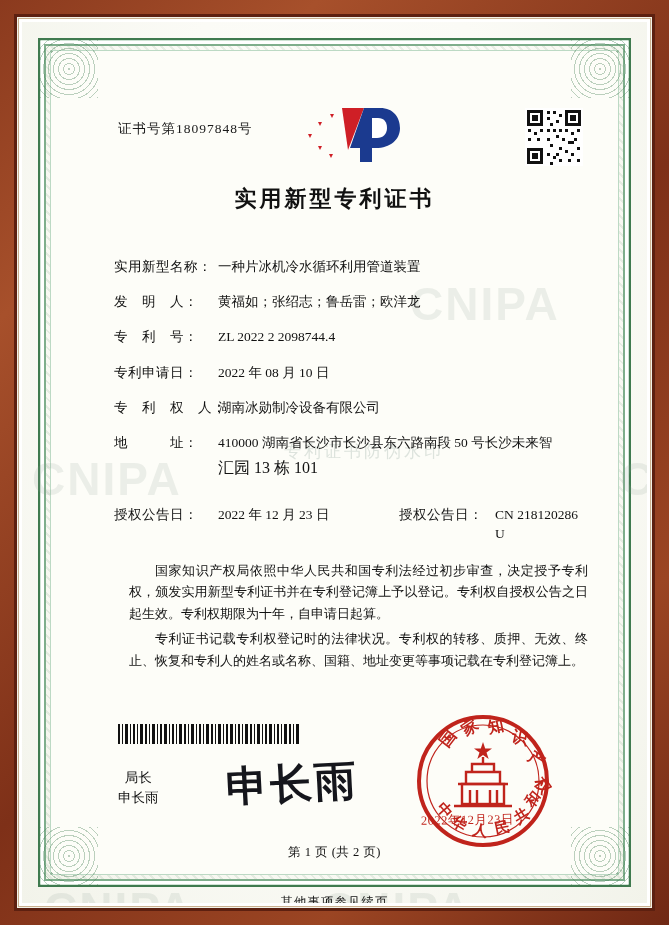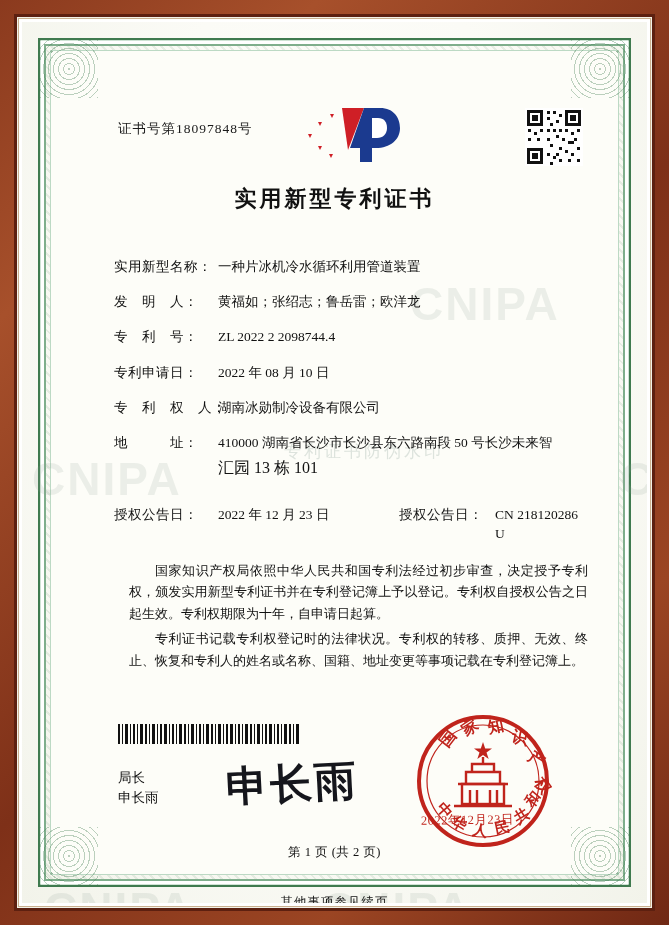--- a/index.html
+++ b/index.html
@@ -214,20 +214,21 @@
     height: 20px;
   }
 
   .sign-block {
     position: absolute;
     left: 52px;
     top: 706px;
     font-size: 13.5px;
     line-height: 1.5;
     color: #111;
+    text-align: center;
   }
   .signature {
     position: absolute;
     left: 160px;
     top: 694px;
     font-size: 42px;
     font-family: "Liberation Serif", serif;
     color: #15161c;
     letter-spacing: 2px;
     transform: rotate(-3deg);

